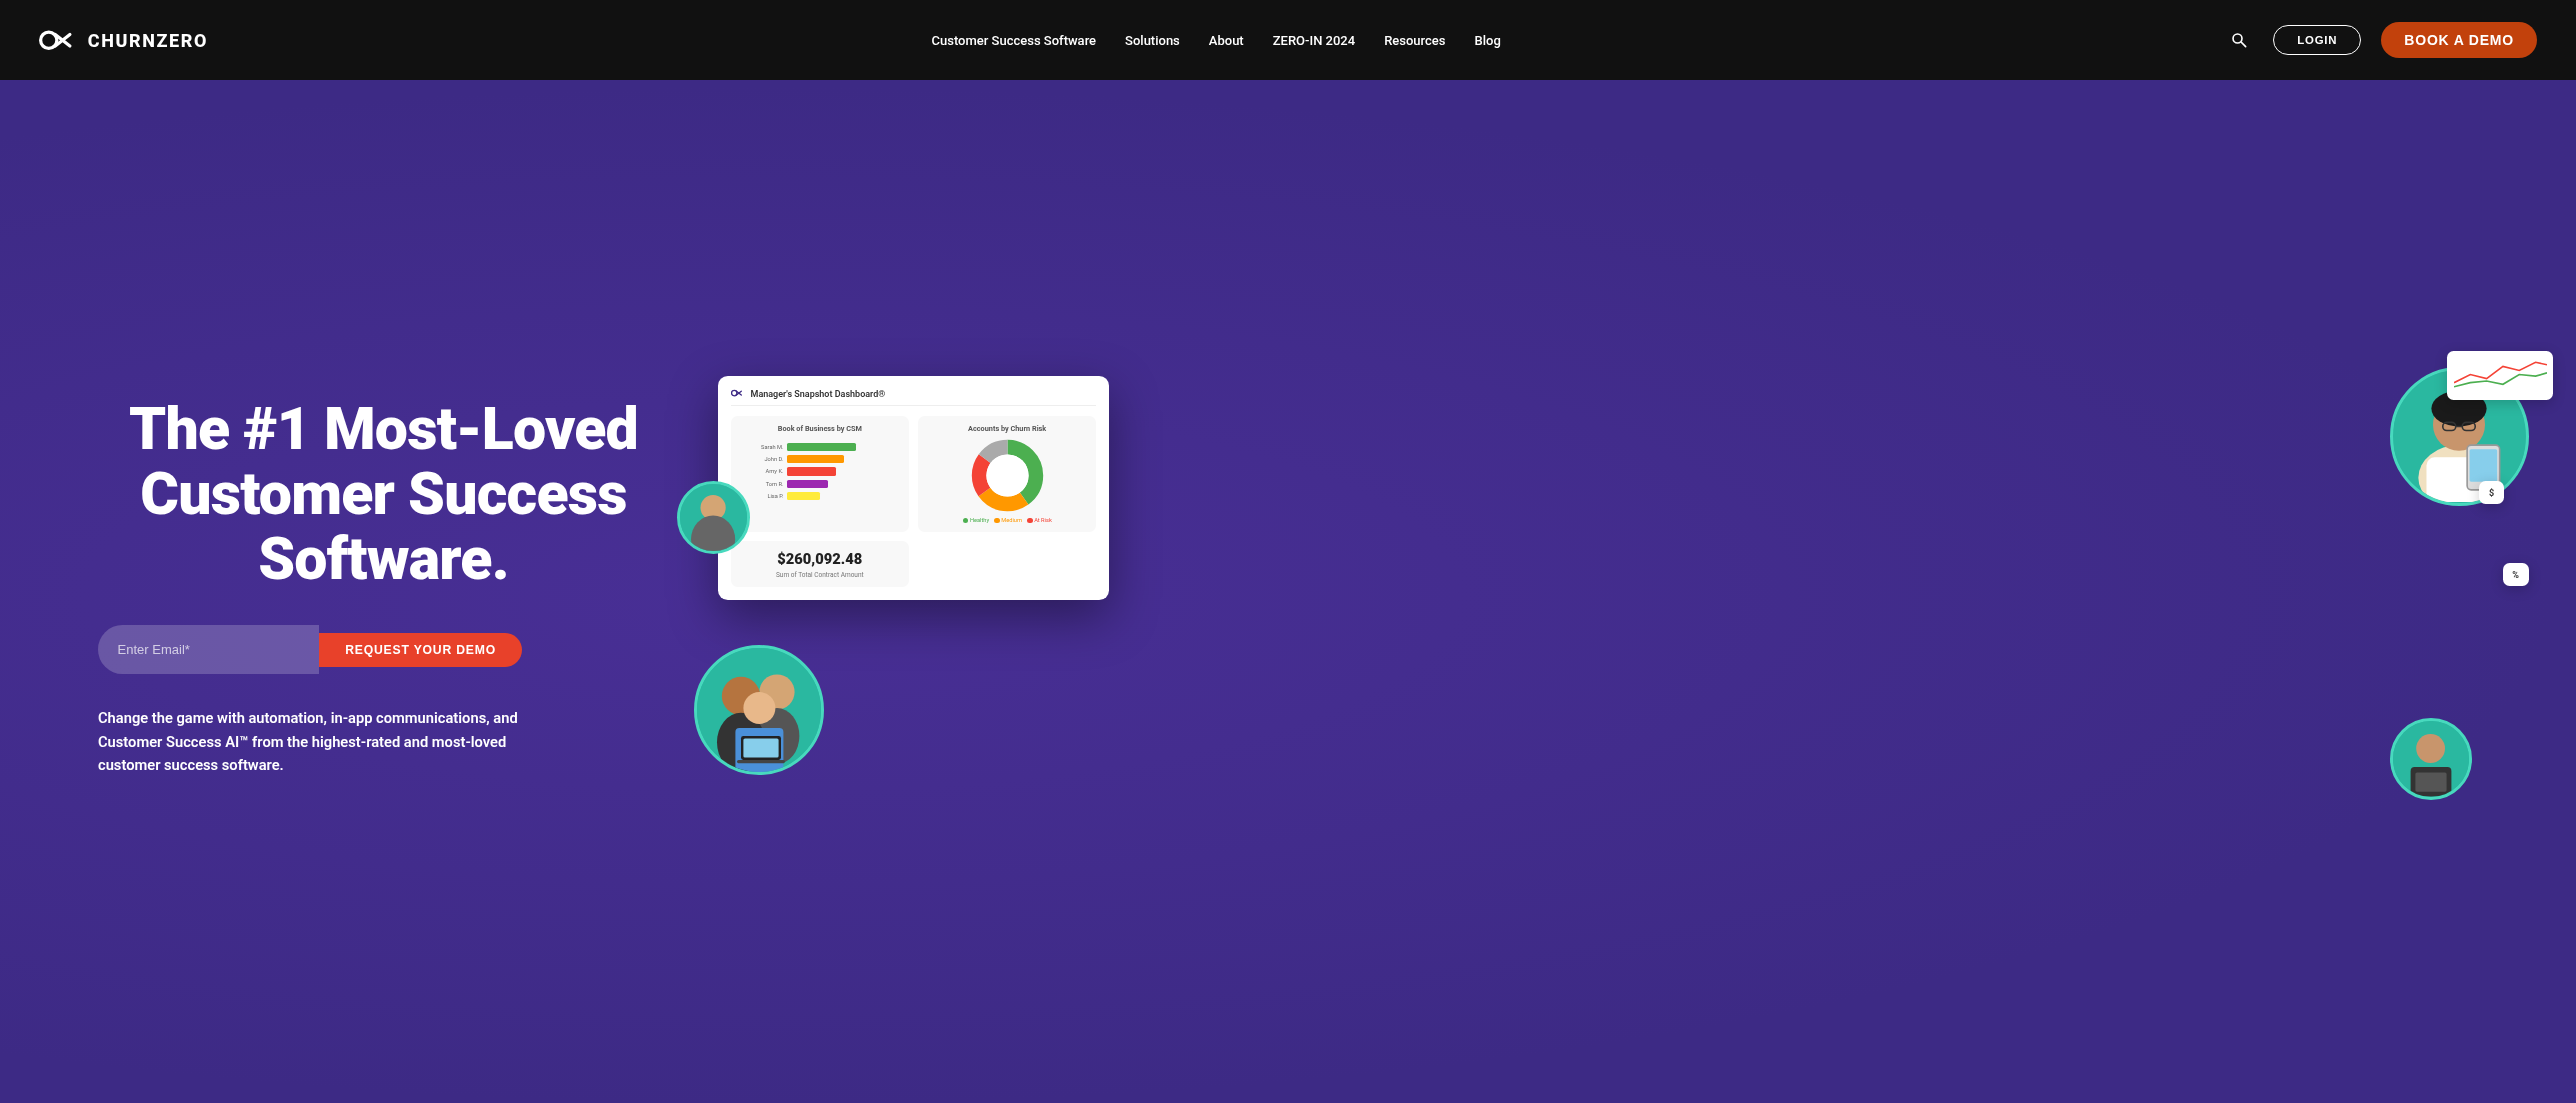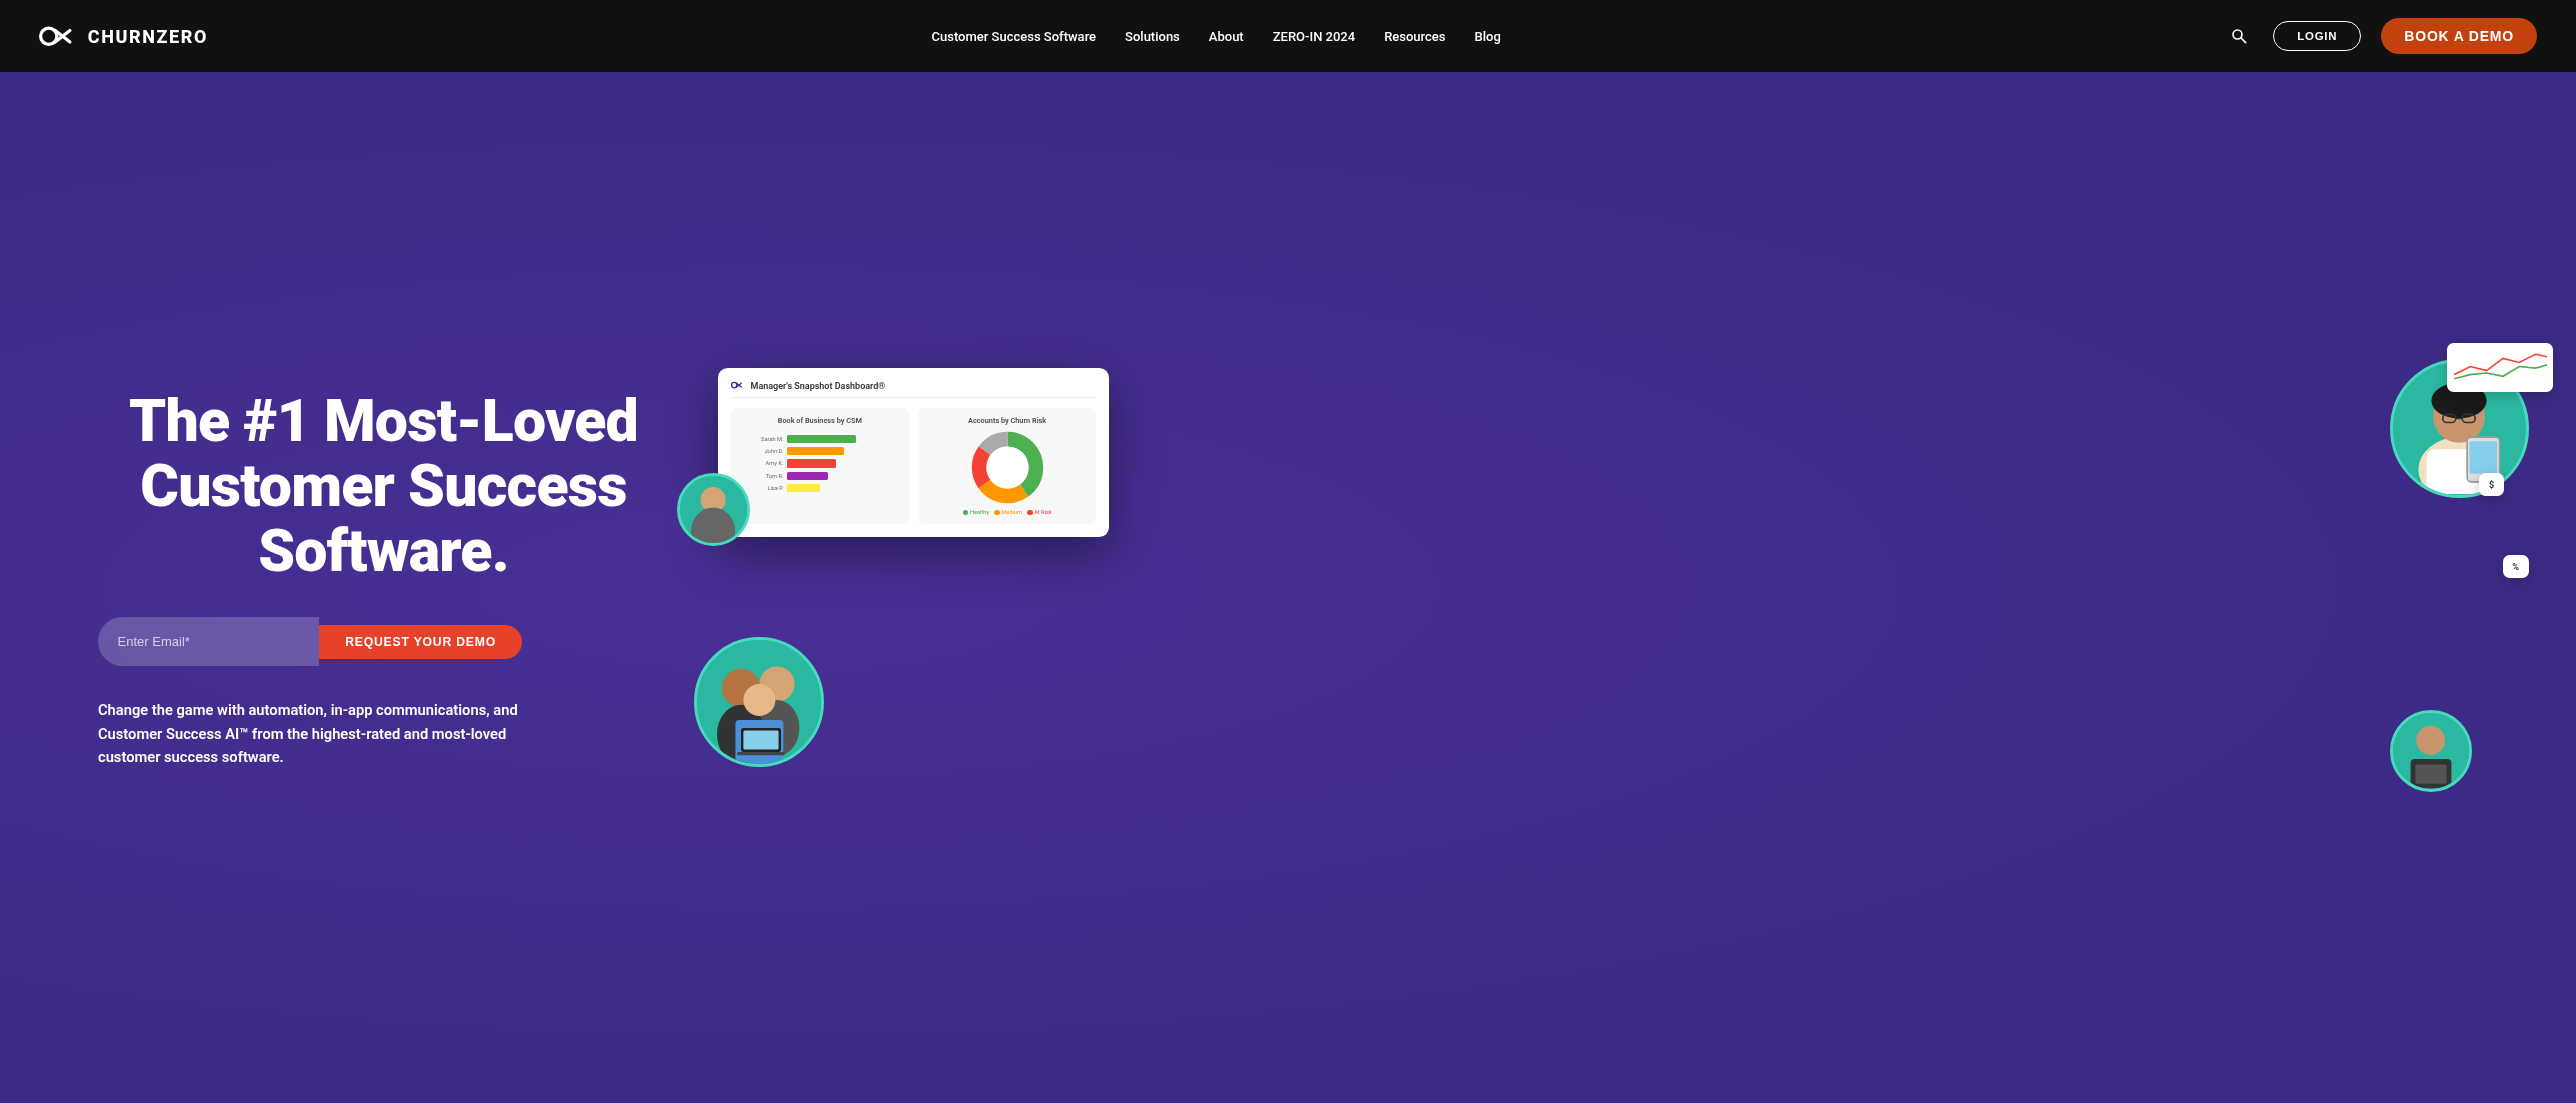--- a/index.html
+++ b/index.html
@@ -15,21 +15,21 @@
       overflow-x: hidden;
     }
 
     
     .navbar {
       background: #111111;
       display: flex;
       align-items: center;
       justify-content: space-between;
       padding: 0 39px;
-      height: 72px;
+      height: 80px;
       position: relative;
       z-index: 10;
     }
 
     .navbar-left {
       display: flex;
       align-items: center;
       gap: 9.8px;
     }
 
@@ -471,20 +471,24 @@
               Medium
             </span>
             <span style="font-size:5.7px;color:#f44336;display:flex;align-items:center;gap:1.6px;">
               <span style="width:5.7px;height:5.7px;background:#f44336;border-radius:50%;display:inline-block;"></span>
               At Risk
             </span>
           </div>
         </div>
 
 
+        <div class="chart-section" style="display:flex;flex-direction:column;justify-content:center;align-items:center;">
+          <div style="font-size:14.7px;font-weight:900;color:#222;">$260,092.48</div>
+          <div style="font-size:6.5px;color:#777;margin-top:3.3px;text-align:center;">Sum of Total Contract Amount</div>
+        </div>
       </div>
     </div>
 
     <div class="mini-chart-card">
       <svg width="93" height="33" viewBox="0 0 114 40">
         <polyline points="0,30 20,20 40,25 60,10 80,15 100,5 114,8" fill="none" stroke="#f44336" stroke-width="2"></polyline>
         <polyline points="0,35 20,30 40,28 60,32 80,20 100,22 114,18" fill="none" stroke="#4caf50" stroke-width="2"></polyline>
       </svg>
     </div>
 

